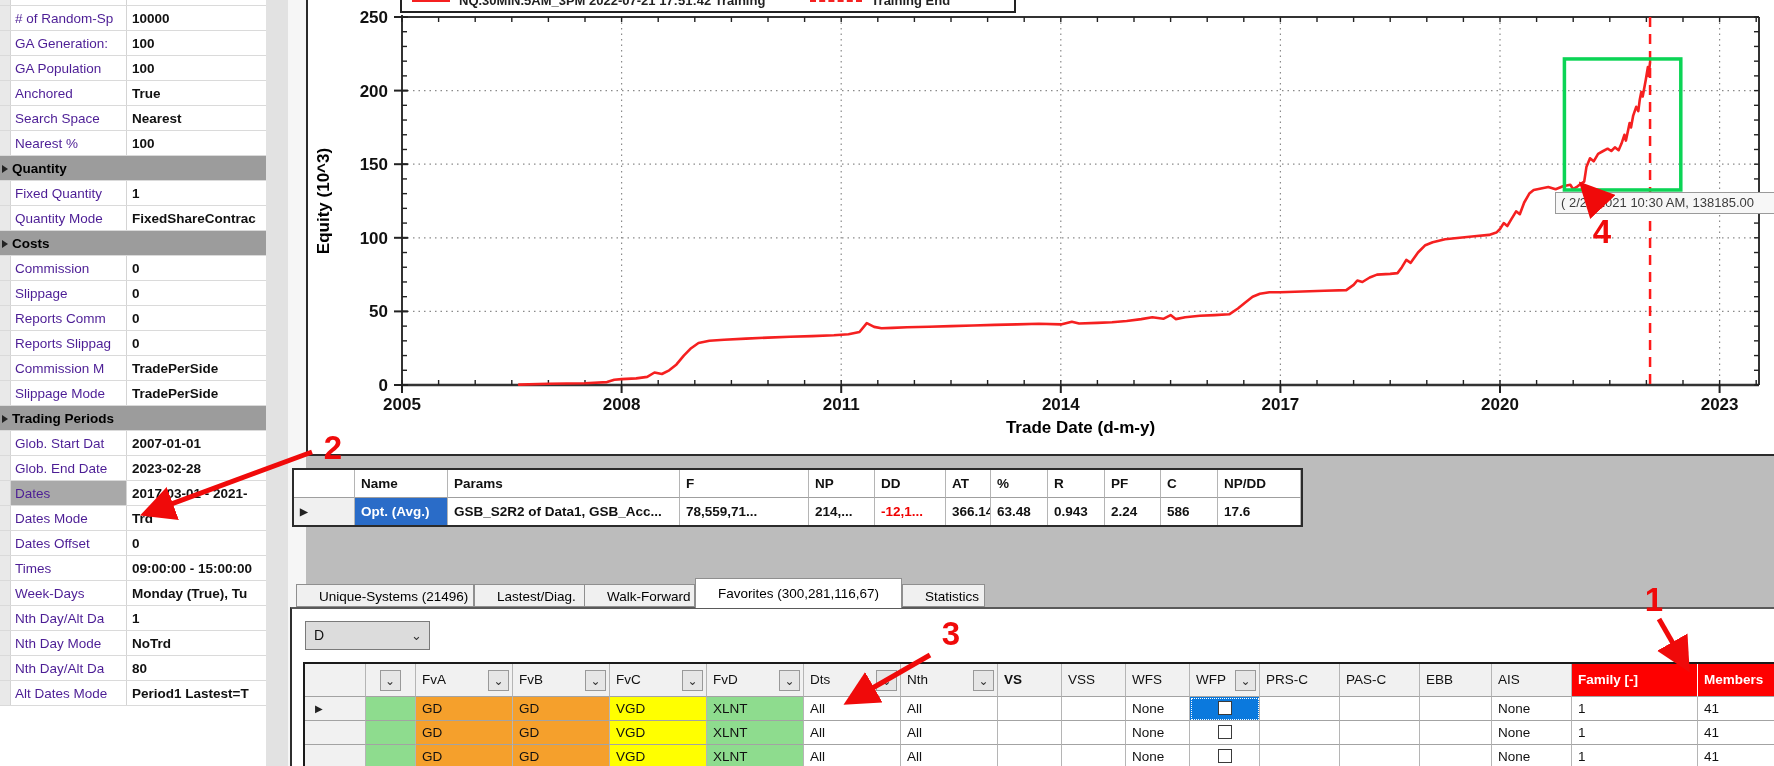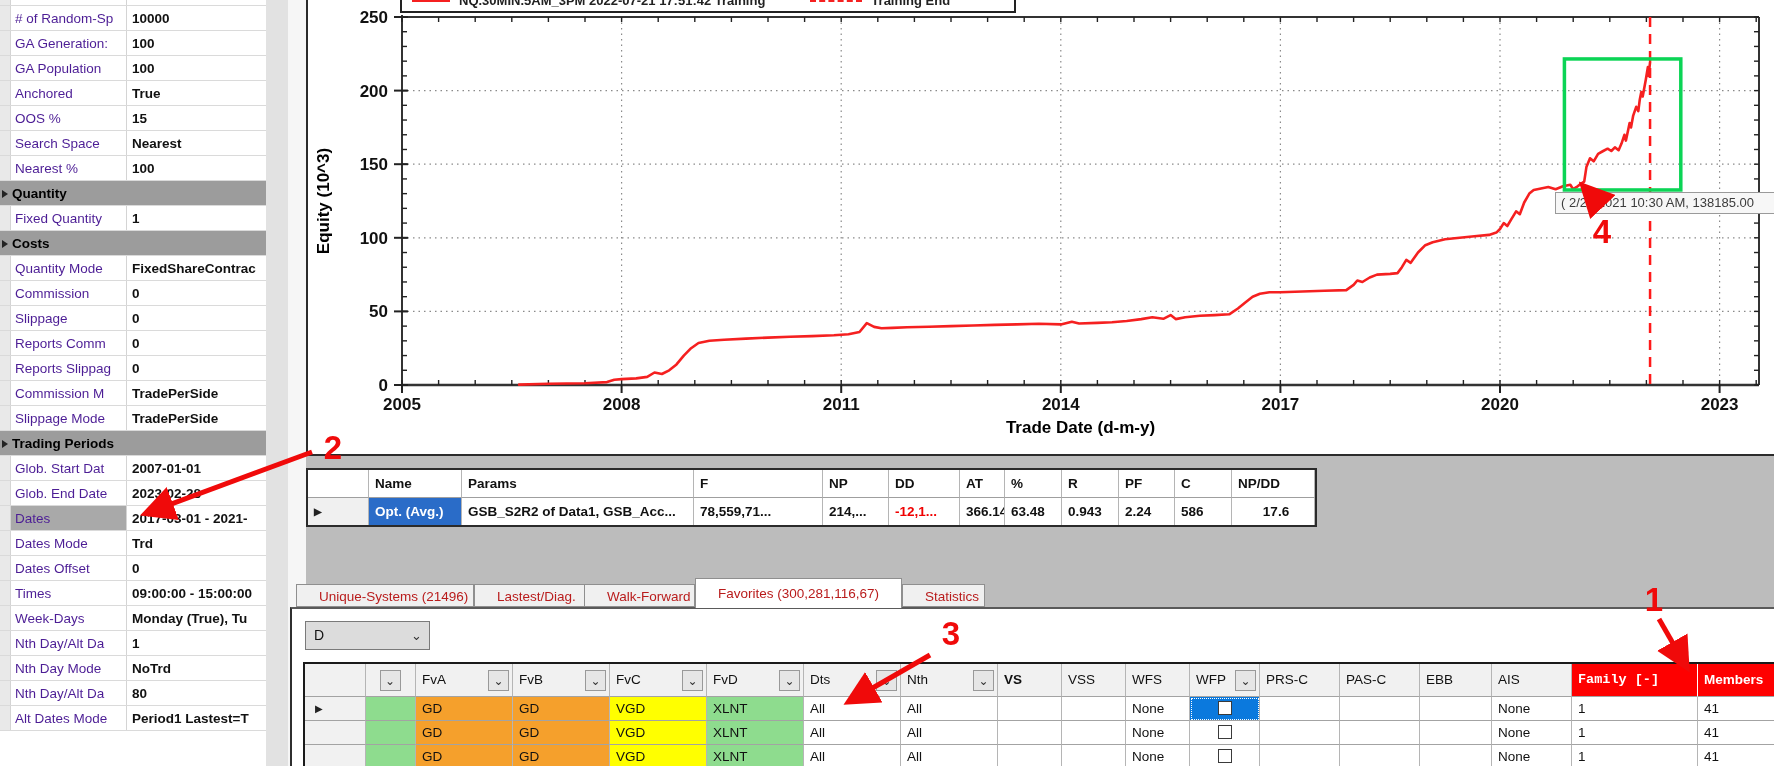--- a/index.html
+++ b/index.html
@@ -22,31 +22,31 @@
   #side-white{position:absolute;left:288px;top:0;width:18px;height:766px;background:#f6f6f6;}
 
   
   #chart-panel{position:absolute;left:306px;top:0;width:1468px;height:456px;background:#fff;border-left:2px solid #2b2b2b;border-bottom:2px solid #2b2b2b;box-sizing:border-box;overflow:hidden;}
   #legend{position:absolute;left:92px;top:-12px;width:616px;height:25px;border:2px solid #222;background:#fff;display:flex;align-items:center;padding-left:10px;gap:9px;box-sizing:border-box;font-size:13px;font-weight:bold;color:#222;white-space:nowrap;}
   .leg-line{width:38px;height:3px;background:#f52020;flex:0 0 auto;}
   .leg-dash{width:52px;height:0;border-top:3px dashed #f52020;flex:0 0 auto;margin-left:36px;}
   #tooltip{position:absolute;left:1247px;top:192px;width:238px;height:22px;background:#f7f7f7;border:1px solid #9a9a9a;box-sizing:border-box;font-size:13px;color:#3c3c3c;line-height:20px;padding-left:5px;white-space:nowrap;overflow:hidden;}
 
   
-  #results{position:absolute;left:306px;top:468px;width:1007px;background:#fff;border:2px solid #2b2b2b;box-sizing:content-box;}
+  #results{position:absolute;left:292px;top:468px;width:1007px;background:#fff;border:2px solid #2b2b2b;box-sizing:content-box;}
   .res-row{display:flex;}
   .res-cell{height:27px;line-height:27px;font-size:13.5px;border-right:1px solid #b5b5b5;box-sizing:border-box;padding-left:6px;white-space:nowrap;overflow:hidden;color:#111;flex:0 0 auto;}
   .res-head .res-cell{height:28px;line-height:28px;font-weight:bold;border-bottom:1px solid #9f9f9f;background:#fff;}
   .res-data .res-cell{font-weight:bold;}
   .res-gutter{background:#f0f0f0;font-size:10px;color:#222;}
   .res-blue{background:#2a6cc8;color:#fff !important;}
   .res-neg{color:#f00000 !important;}
 
   
-  .tab{position:absolute;top:584px;height:23px;line-height:23px;background:#f0f0f0;border:1px solid #8f8f8f;box-sizing:border-box;font-size:13.5px;padding:0 22px;color:#b91c1c;white-space:nowrap;}
+  .tab{position:absolute;top:584px;height:23px;line-height:23px;background:#f0f0f0;border:1px solid #8f8f8f;box-sizing:border-box;font-size:13.5px;padding:0 22px;color:#000000;white-space:nowrap;}
   .tab.active{top:578px;height:30px;line-height:30px;background:#fff;border-bottom:none;z-index:5;font-size:13.5px;}
   #tab-panel{position:absolute;left:290px;top:607px;width:1484px;height:159px;background:#fff;border-left:2px solid #2f2f2f;border-top:2px solid #5a5a5a;box-sizing:border-box;}
 
   
   #filter-dd{position:absolute;left:305px;top:621px;width:125px;height:29px;background:#dcdcdc;border:1px solid #7a7a7a;box-sizing:border-box;font-size:14px;line-height:27px;padding-left:8px;color:#111;}
   #filter-dd .chev{position:absolute;right:7px;top:0;font-size:13px;color:#333;}
 
   
   #fav-grid{position:absolute;left:303px;top:662px;border:2px solid #1a1a1a;background:#fff;}
   .fg-row{display:flex;}
@@ -90,50 +90,45 @@
         <div class="pg-label">GA Population</div>
         <div class="pg-value">100</div>
       </div>
       <div class="pg-row">
         <div class="pg-gutter"></div>
         <div class="pg-label">Anchored</div>
         <div class="pg-value">True</div>
       </div>
       <div class="pg-row">
         <div class="pg-gutter"></div>
-        <div class="pg-label">OOS %</div>
-        <div class="pg-value">15</div>
-      </div>
-      <div class="pg-row">
-        <div class="pg-gutter"></div>
         <div class="pg-label">Search Space</div>
         <div class="pg-value">Nearest</div>
       </div>
       <div class="pg-row">
         <div class="pg-gutter"></div>
         <div class="pg-label">Nearest %</div>
         <div class="pg-value">100</div>
       </div>
       <div class="pg-row pg-sec">
         <div class="pg-sec-mark"></div>
         <div class="pg-sec-label">Quantity</div>
       </div>
       <div class="pg-row">
         <div class="pg-gutter"></div>
         <div class="pg-label">Fixed Quantity</div>
         <div class="pg-value">1</div>
       </div>
+      <div class="pg-row">
+        <div class="pg-gutter"></div>
+        <div class="pg-label">Quantity Mode</div>
+        <div class="pg-value">FixedShareContrac</div>
+      </div>
       <div class="pg-row pg-sec">
         <div class="pg-sec-mark"></div>
         <div class="pg-sec-label">Costs</div>
-      </div>
-      <div class="pg-row">
-        <div class="pg-gutter"></div>
-        <div class="pg-label">Quantity Mode</div>
-        <div class="pg-value">FixedShareContrac</div>
       </div>
       <div class="pg-row">
         <div class="pg-gutter"></div>
         <div class="pg-label">Commission</div>
         <div class="pg-value">0</div>
       </div>
       <div class="pg-row">
         <div class="pg-gutter"></div>
         <div class="pg-label">Slippage</div>
         <div class="pg-value">0</div>
@@ -434,21 +429,21 @@
         <div class="res-cell res-blue" style="width: 93px;">Opt. (Avg.)</div>
         <div class="res-cell" style="width: 232px;">GSB_S2R2 of Data1, GSB_Acc...</div>
         <div class="res-cell" style="width: 129px;">78,559,71...</div>
         <div class="res-cell" style="width: 66px;">214,...</div>
         <div class="res-cell res-neg" style="width: 71px;">-12,1...</div>
         <div class="res-cell" style="width: 45px;">366.14</div>
         <div class="res-cell" style="width: 57px;">63.48</div>
         <div class="res-cell" style="width: 57px;">0.943</div>
         <div class="res-cell" style="width: 56px;">2.24</div>
         <div class="res-cell" style="width: 57px;">586</div>
-        <div class="res-cell" style="width: 83px; text-align: center;">17.6</div>
+        <div class="res-cell" style="width: 83px;">17.6</div>
       </div>
   </div>
 
   <div id="tabbar">
       <div class="tab" style="left: 296px; width: 178px; text-align: center;">Unique-Systems (21496)</div>
       <div class="tab" style="left: 474px; width: 112px; text-align: center;">Lastest/Diag.</div>
       <div class="tab" style="left: 584px; width: 111px; text-align: center;">Walk-Forward</div>
       <div class="tab active" style="left: 695px; width: 207px; text-align: center;">Favorites (300,281,116,67)</div>
       <div class="tab" style="left: 902px; width: 83px; text-align: center;">Statistics</div>
     </div>
@@ -472,21 +467,21 @@
         <div class="fg-cell" style="width: 97px;">Dts<button class="dd-btn">⌄</button></div>
         <div class="fg-cell" style="width: 97px;">Nth<button class="dd-btn">⌄</button></div>
         <div class="fg-cell" style="width: 64px; font-weight: bold;">VS</div>
         <div class="fg-cell" style="width: 64px;">VSS</div>
         <div class="fg-cell" style="width: 64px;">WFS</div>
         <div class="fg-cell" style="width: 70px;">WFP<button class="dd-btn">⌄</button></div>
         <div class="fg-cell" style="width: 80px;">PRS-C</div>
         <div class="fg-cell" style="width: 80px;">PAS-C</div>
         <div class="fg-cell" style="width: 72px;">EBB</div>
         <div class="fg-cell" style="width: 80px;">AIS</div>
-        <div class="fg-cell redhead" style="width: 126px; font-family: Liberation Mono, monospace;">Family  [-]</div>
+        <div class="fg-cell redhead" style="width: 126px;">Family  [-]</div>
         <div class="fg-cell redhead" style="width: 120px;">Members</div>
       </div>
     <div id="fg-body" class="fg-body">
         <div class="fg-row">
           <div class="fg-cell fg-gutter" style="width: 61px;">▶</div>
           <div class="fg-cell" style="width: 50px; background: rgb(142, 220, 142);"></div>
           <div class="fg-cell" style="width: 97px; background: rgb(245, 160, 44);">GD</div>
           <div class="fg-cell" style="width: 97px; background: rgb(245, 160, 44);">GD</div>
           <div class="fg-cell" style="width: 97px; background: rgb(255, 255, 0);">VGD</div>
           <div class="fg-cell" style="width: 97px; background: rgb(142, 220, 142);">XLNT</div>

